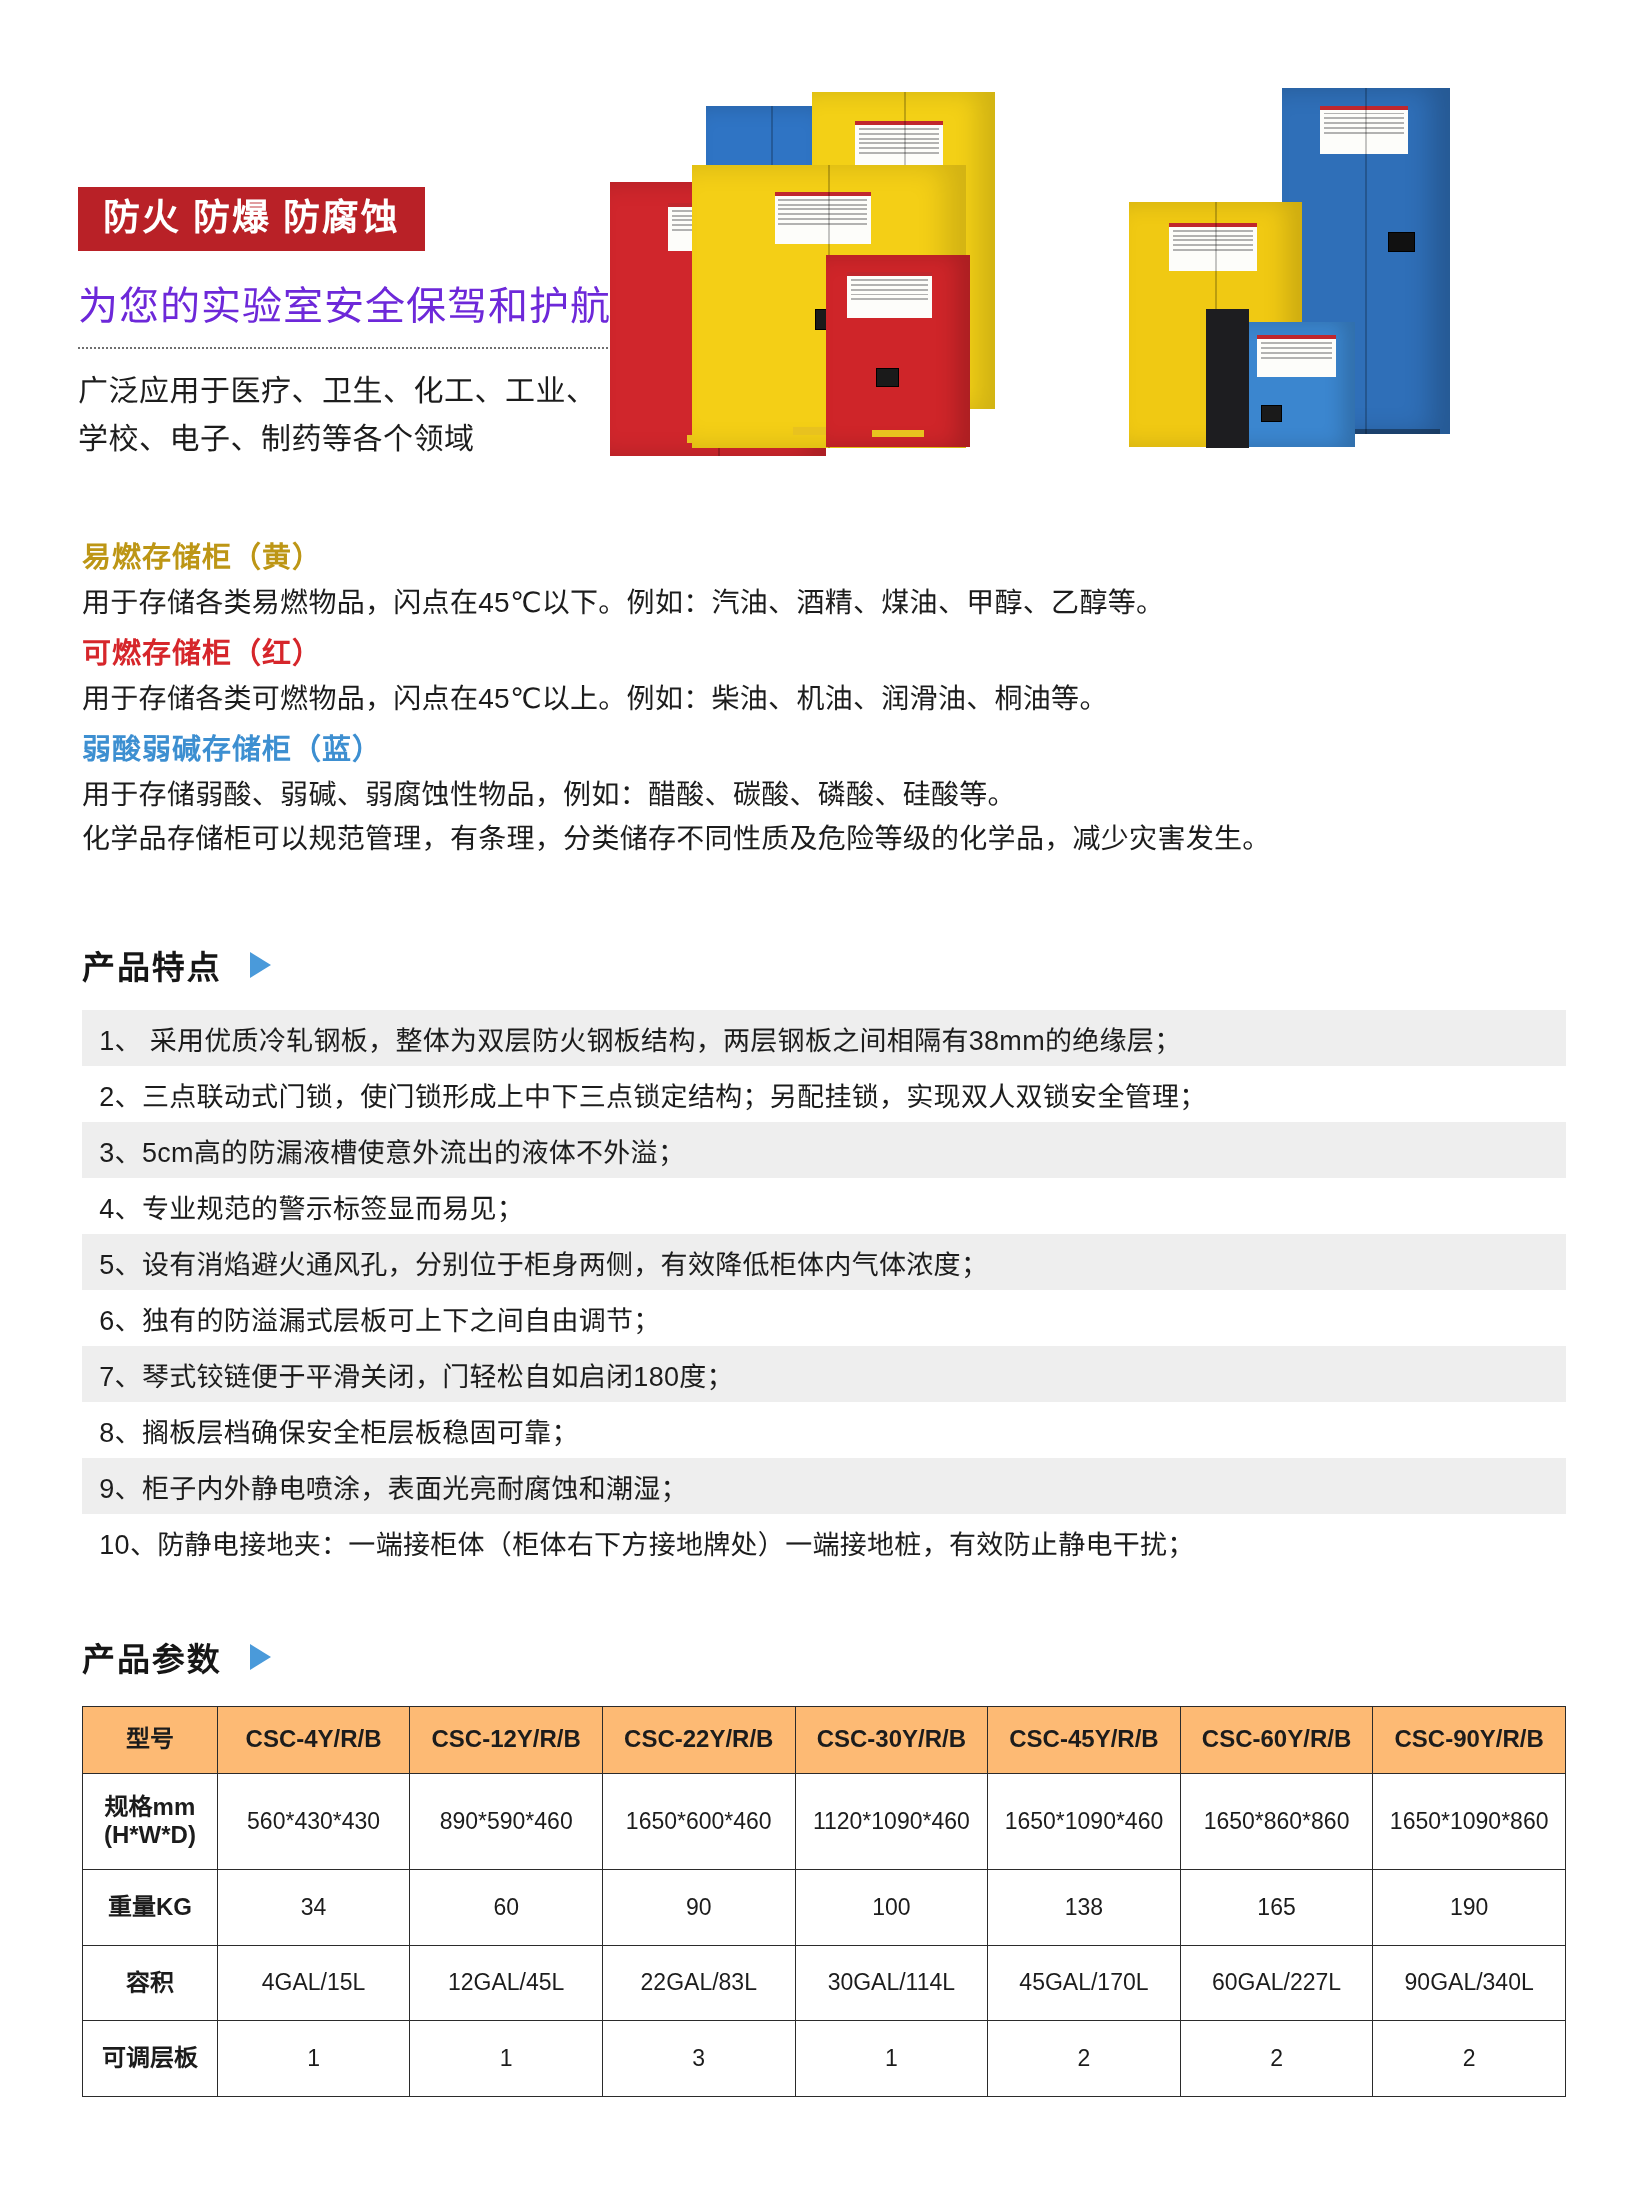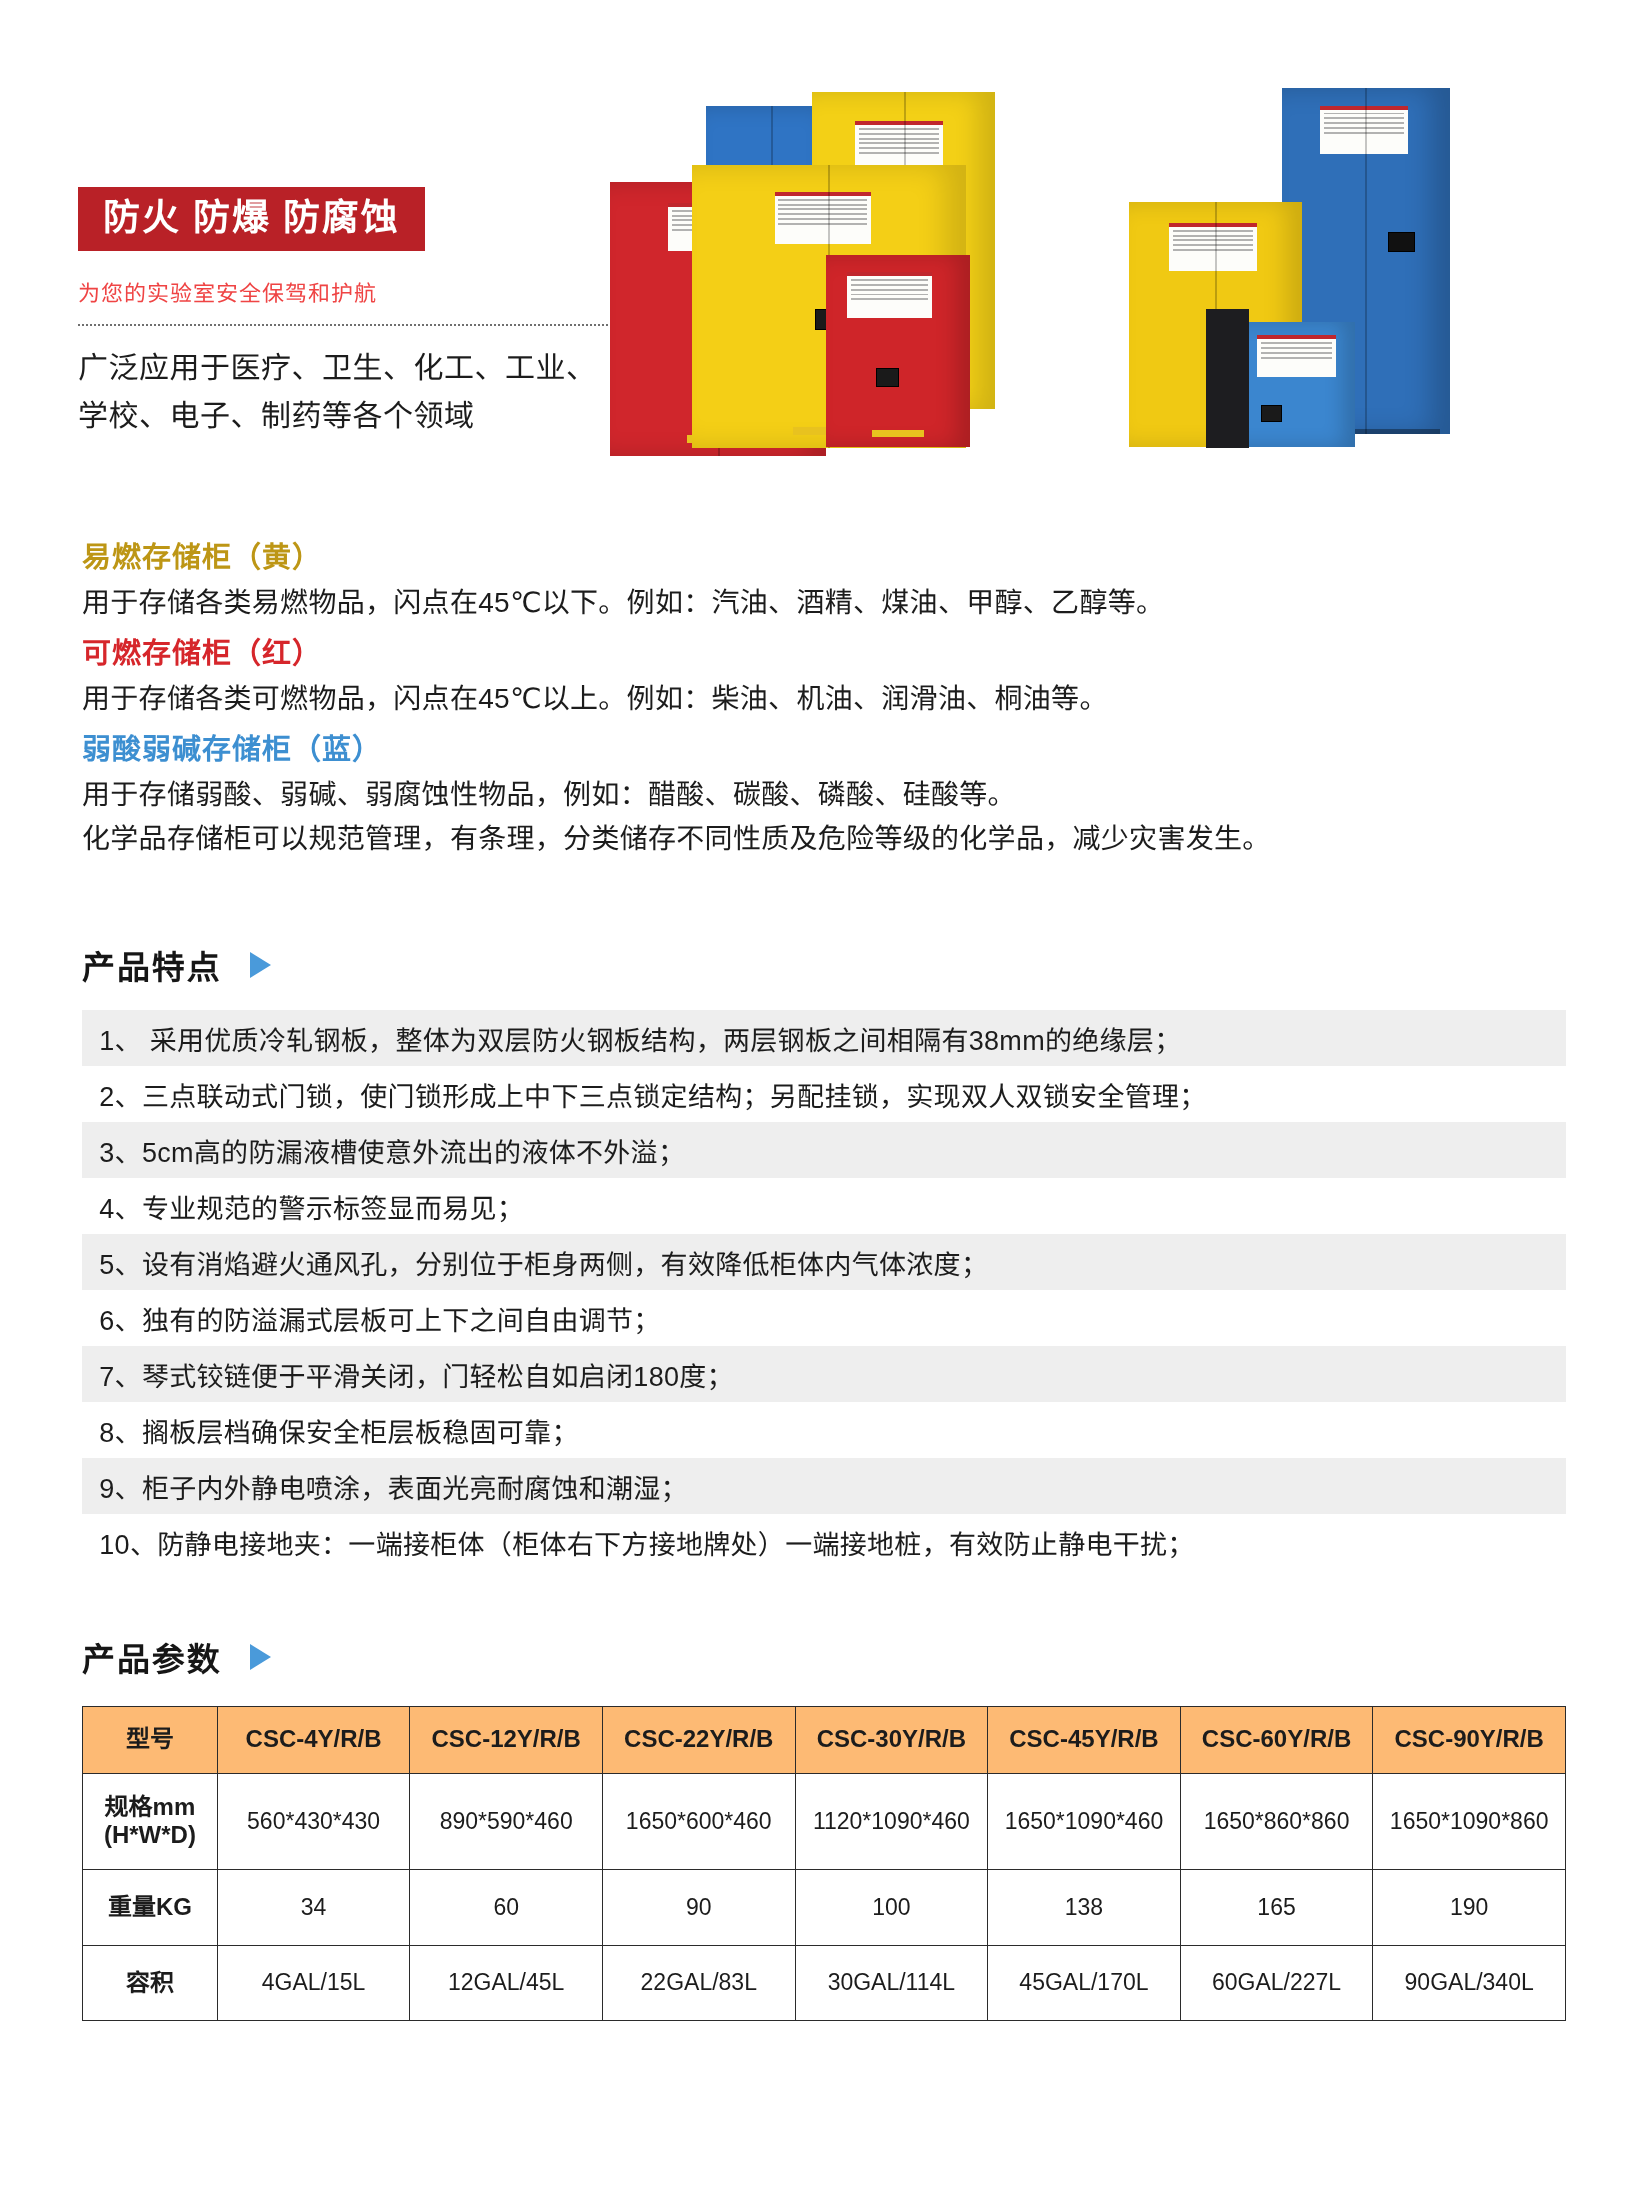--- a/index.html
+++ b/index.html
@@ -41,22 +41,22 @@
     background: #b92127;
     color: #ffffff;
     font-size: 37px;
     font-weight: bold;
     letter-spacing: 1.9px;
     padding: 9.6px 25px 11.5px 25px;
     line-height: 1.15;
   }
 
   .tagline {
-    font-size: 22px;
-    color: #ef4444;
+    font-size: 40px;
+    color: #6d28d9;
     margin-top: 29px;
     letter-spacing: 1px;
     line-height: 1.3;
   }
 
   .dotted-rule {
     margin-top: 15.4px;
     width: 538px;
     height: 0;
     border-top: 2.9px dotted #6f6f6f;
@@ -425,19 +425,29 @@
           <td>4GAL/15L</td>
           <td>12GAL/45L</td>
           <td>22GAL/83L</td>
           <td>30GAL/114L</td>
           <td>45GAL/170L</td>
           <td>60GAL/227L</td>
           <td>90GAL/340L</td>
         </tr>
 
 
+        <tr class="spec-row">
+          <th>可调层板</th>
+          <td>1</td>
+          <td>1</td>
+          <td>3</td>
+          <td>1</td>
+          <td>2</td>
+          <td>2</td>
+          <td>2</td>
+        </tr>
 
       </tbody>
     </table>
   </div>
 
 </div>
 
 
 </body></html>

